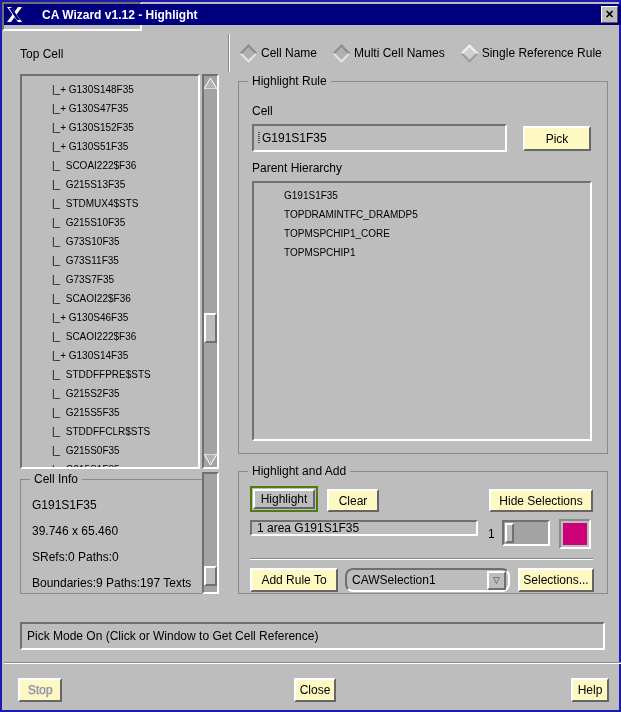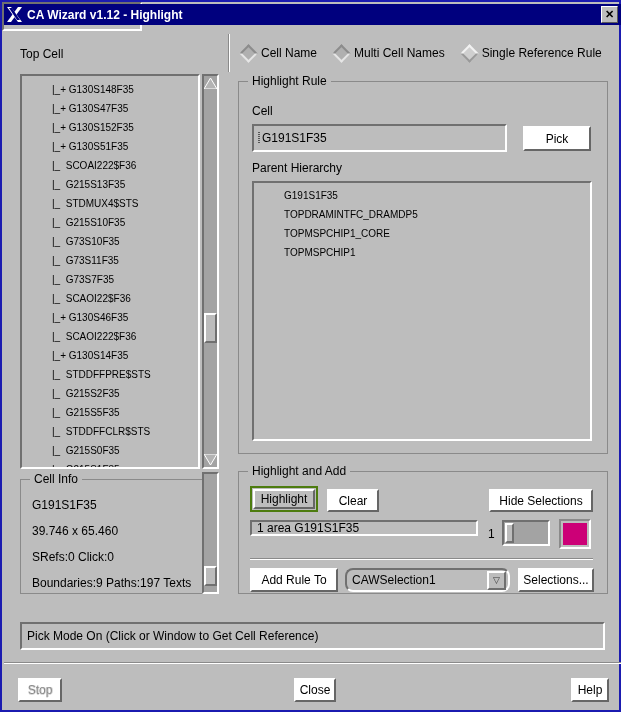--- a/index.html
+++ b/index.html
@@ -13,42 +13,42 @@
   .win{
     position:absolute;left:0;top:0;width:621px;height:712px;
     background:#bdbdbd;
     border:2px solid #1b1bb0;
     box-sizing:border-box;
   }
   
   .titlebar{
     position:absolute;left:2px;top:2px;width:617px;height:21px;
     background:#00007e;
-    display:flex;align-items:center;
+    display:flex;align-items:center;gap:15px;
   }
   .tb-icon{
     width:18px;height:17px;margin-left:2px;margin-right:3px;
     position:relative;flex:none;
   }
   .tb-icon svg{display:block;}
   .tb-title{
     color:#ffffff;font-weight:bold;font-size:12px;
     letter-spacing:0px;flex:1;white-space:nowrap;
   }
   .tb-close{
     width:17px;height:17px;margin-right:3px;flex:none;
     background:#bdbdbd;
     border-top:1px solid #ffffff;border-left:1px solid #ffffff;
     border-right:1px solid #5a5a5a;border-bottom:1px solid #5a5a5a;
     display:flex;align-items:center;justify-content:center;
     font-size:11px;font-weight:bold;line-height:1;color:#000;
     box-sizing:border-box;cursor:default;
   }
   .btn{
-    background:#ffffff;
+    background:#fef9c3;
     border-top:2px solid #ffffff;border-left:2px solid #ffffff;
     border-right:2px solid #666666;border-bottom:2px solid #666666;
     box-sizing:border-box;
     display:flex;align-items:center;justify-content:center;
     font-size:12px;color:#000;cursor:default;white-space:nowrap;
     padding:0 6px;
   }
   .btn.def-wrap{
     border:2px solid #000;padding:1px;background:#bdbdbd;box-sizing:border-box;
     display:flex;align-items:center;justify-content:center;
@@ -247,21 +247,21 @@
           <polygon points="6.5,11 13,0 0,0" fill="#b3b3b3" stroke="#ffffff" stroke-width="1"></polygon>
         </svg>
     </div>
   </div>
 
   <div class="frame" style="left:18px;top:470px;width:199px;height:122px;">
     <div class="fbox"></div>
     <div class="flabel">Cell Info</div>
     <div class="label" style="left:12px;top:26px;">G191S1F35</div>
     <div class="label" style="left:12px;top:52px;">39.746 x 65.460</div>
-    <div class="label" style="left:12px;top:78px;">SRefs:0   Click:0</div>
+    <div class="label" style="left:12px;top:78px;">SRefs:0   Paths:0</div>
     <div class="label" style="left:12px;top:104px;overflow:hidden;width:178px;">Boundaries:9  Paths:197  Texts</div>
   </div>
 
   <div class="sb-h" style="left:200px;top:470px;width:17px;height:122px;">
     <div class="sb-thumb" style="top:92px;height:20px;"></div>
   </div>
 
   <div class="frame" style="left:236px;top:72px;width:370px;height:380px;">
     <div class="fbox"></div>
     <div class="flabel">Highlight Rule</div>

